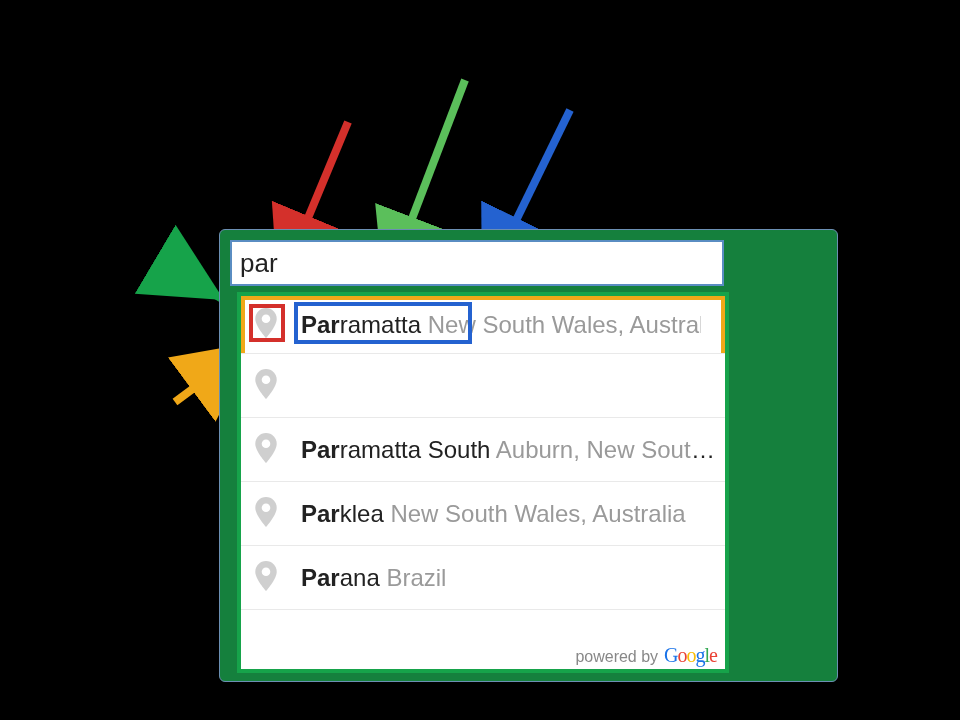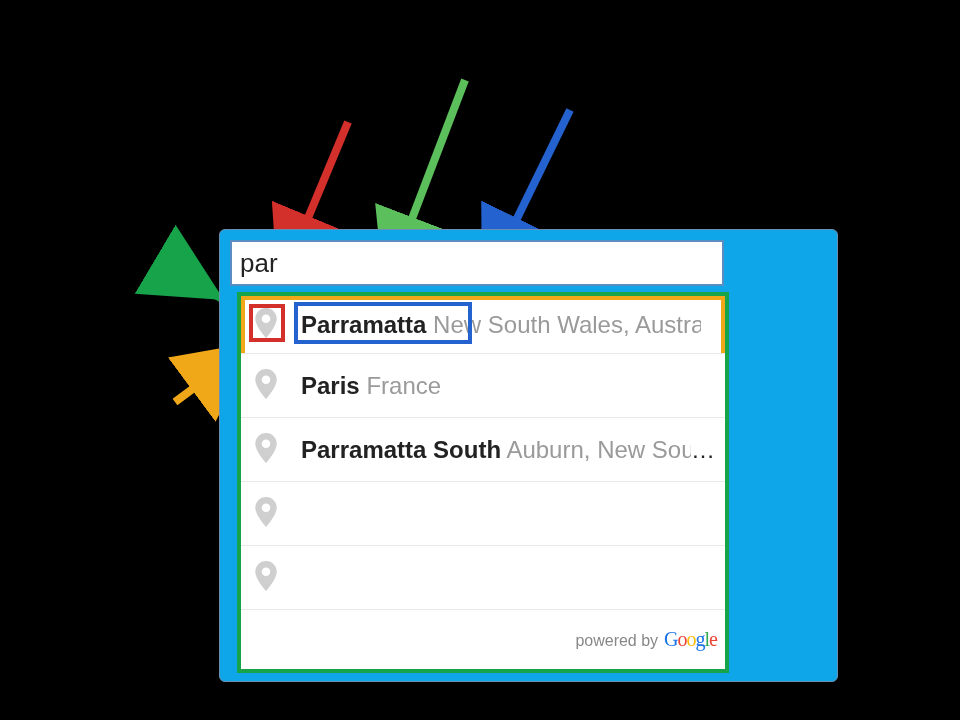--- a/index.html
+++ b/index.html
@@ -10,21 +10,21 @@
     font-family: Arial, Helvetica, sans-serif;
     position: relative;
     overflow: hidden;
   }
   .widget {
     position: absolute;
     left: 219px;
     top: 229px;
     width: 619px;
     height: 453px;
-    background: #0ea5e9;
+    background: #15803d;
     border: 1px solid #6b8fb3;
     border-radius: 6px;
     padding: 6px;
   }
   .search {
     position: absolute;
     left: 10px;
     top: 10px;
     width: 494px;
     height: 46px;
@@ -62,21 +62,21 @@
     transform: translateY(-50%);
   }
   .item .txt {
     font-size: 24px;
     color: #9a9a9a;
     overflow: hidden;
     text-overflow: clip;
     white-space: nowrap;
     max-width: 400px;
   }
-  .item .main { color: #222; font-weight: 700; }
+  .item .main { color: #222; font-weight: 400; }
   .item .match { color: #222; font-weight: 700; }
   .ellipsis { color: #222; font-size: 24px; }
   .highlight-row {
     position: absolute;
     left: 0; top: 0;
     width: 100%; height: 64px;
     border: 4px solid #f0a818;
     pointer-events: none;
   }
   .highlight-pin {
@@ -88,21 +88,21 @@
   }
   .highlight-term {
     position: absolute;
     left: 53px; top: 6px;
     width: 178px; height: 42px;
     border: 4px solid #2462d0;
     pointer-events: none;
   }
   .attribution {
     position: absolute;
-    bottom: 18px; right: 8px;
+    bottom: 2px; right: 8px;
     font-size: 16px;
     color: #888;
     display: flex;
     align-items: baseline;
     gap: 6px;
   }
   .glogo { font-family: Georgia, 'Times New Roman', serif; font-size: 20px; letter-spacing: -1px; }
   .g-b { color: #1a73e8; }
   .g-r { color: #ea4335; }
   .g-y { color: #fbbc05; }
@@ -157,23 +157,20 @@
       <div class="highlight-term"></div>
     </div>
 
     <div class="item">
       <span class="pin">
         <svg width="22" height="30" viewBox="0 0 20 28">
             <path d="M10 0C4.5 0 0 4.5 0 10c0 7 10 18 10 18s10-11 10-18C20 4.5 15.5 0 10 0z" fill="#cfcfcf"></path>
             <circle cx="10" cy="10" r="4" fill="#fff"></circle>
           </svg>
       </span>
-      <span class="txt">
-        <span class="match">Par</span><span class="main">is</span><span> France</span>
-      </span>
     </div>
 
     <div class="item">
       <span class="pin">
         <svg width="22" height="30" viewBox="0 0 20 28">
             <path d="M10 0C4.5 0 0 4.5 0 10c0 7 10 18 10 18s10-11 10-18C20 4.5 15.5 0 10 0z" fill="#cfcfcf"></path>
             <circle cx="10" cy="10" r="4" fill="#fff"></circle>
           </svg>
       </span>
       <span class="txt" style="max-width:390px;">
@@ -182,28 +179,34 @@
         <span class="ellipsis">…</span>
     </div>
 
     <div class="item">
       <span class="pin">
         <svg width="22" height="30" viewBox="0 0 20 28">
             <path d="M10 0C4.5 0 0 4.5 0 10c0 7 10 18 10 18s10-11 10-18C20 4.5 15.5 0 10 0z" fill="#cfcfcf"></path>
             <circle cx="10" cy="10" r="4" fill="#fff"></circle>
           </svg>
       </span>
-    </div>
-
-    <div class="item">
-      <span class="pin">
-        <svg width="22" height="30" viewBox="0 0 20 28">
-            <path d="M10 0C4.5 0 0 4.5 0 10c0 7 10 18 10 18s10-11 10-18C20 4.5 15.5 0 10 0z" fill="#cfcfcf"></path>
-            <circle cx="10" cy="10" r="4" fill="#fff"></circle>
-          </svg>
+      <span class="txt">
+        <span class="match">Par</span><span class="main">klea</span><span> New South Wales, Australia</span>
+      </span>
+    </div>
+
+    <div class="item">
+      <span class="pin">
+        <svg width="22" height="30" viewBox="0 0 20 28">
+            <path d="M10 0C4.5 0 0 4.5 0 10c0 7 10 18 10 18s10-11 10-18C20 4.5 15.5 0 10 0z" fill="#cfcfcf"></path>
+            <circle cx="10" cy="10" r="4" fill="#fff"></circle>
+          </svg>
+      </span>
+      <span class="txt">
+        <span class="match">Par</span><span class="main">ana</span><span> Brazil</span>
       </span>
     </div>
 
     <div class="attribution">
       <span>powered by</span>
       <span class="glogo">
         <span class="g-b">G</span><span class="g-r">o</span><span class="g-y">o</span><span class="g-b">g</span><span class="g-g">l</span><span class="g-r">e</span>
       </span>
     </div>
 

